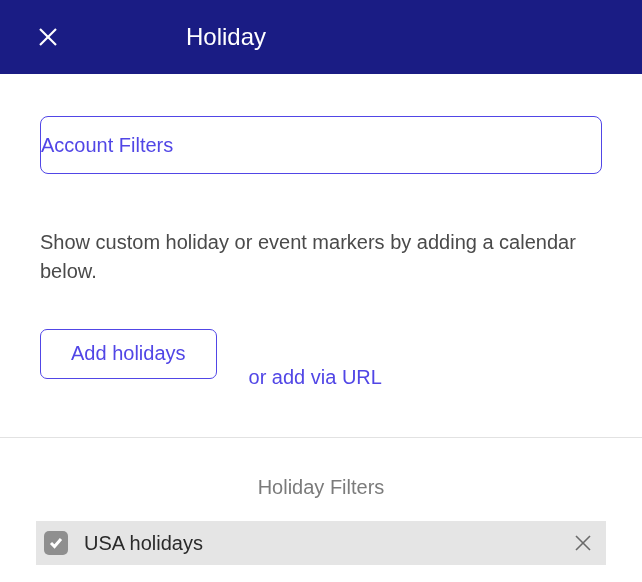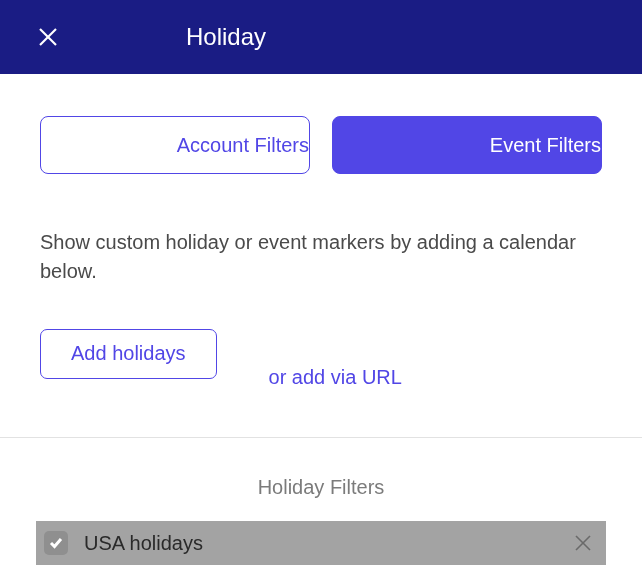--- a/index.html
+++ b/index.html
@@ -42,21 +42,21 @@
       padding: 42px 40px 0 40px;
     }
     .tab {
       flex: 1;
       height: 58px;
       border-radius: 8px;
       font-size: 20px;
       font-weight: 500;
       display: flex;
       align-items: center;
-      justify-content: flex-end;
+      justify-content: flex-start;
       cursor: pointer;
     }
     .tab-outline {
       background: #fff;
       border: 1.5px solid #5146e6;
       color: #5146e6;
     }
     .tab-filled {
       background: #5146e6;
       color: #fff;
@@ -64,21 +64,21 @@
     }
     .desc {
       padding: 54px 40px 0 40px;
       color: #4a4a4a;
       font-size: 20px;
       line-height: 1.45;
     }
     .actions {
       display: flex;
       align-items: center;
-      gap: 52px;
+      gap: 32px;
       padding: 32px 40px 48px 40px;
     }
     .add-btn {
       height: 50px;
       padding: 0 30px;
       border: 1.5px solid #5146e6;
       border-radius: 7px;
       background: #fff;
       color: #5146e6;
       font-size: 20px;
@@ -100,21 +100,21 @@
     }
     .section-label {
       padding: 38px 40px 22px 40px;
       color: #7b7b7b;
       font-size: 20px;
       font-weight: 400;
       text-align: center;
     }
     .filter-row {
       margin: 0 36px 0 36px;
-      background: #a3a3a3;
+      background: #e5e5e5;
       height: 44px;
       display: flex;
       align-items: center;
       padding: 0 12px 0 8px;
     }
     .checkbox {
       width: 24px;
       height: 24px;
       border-radius: 5px;
       background: #8f8f8f;
@@ -151,23 +151,20 @@
         <line x1="19" y1="3" x2="3" y2="19"></line>
     </svg>
   </div>
   <div class="header-title">Holiday</div>
 </div>
 
 <div class="tabs">
   <div class="tab tab-outline">
     <span>Account Filters</span>
   </div>
-  <div class="tab tab-filled">
-    <span>Event Filters</span>
-  </div>
 </div>
 
 <div class="desc">Show custom holiday or event markers by adding a calendar below.</div>
 
 <div class="actions">
   <div class="add-btn">
     <span>Add holidays</span>
   </div>
   <div class="url-link">
     <span>or add via URL</span>

